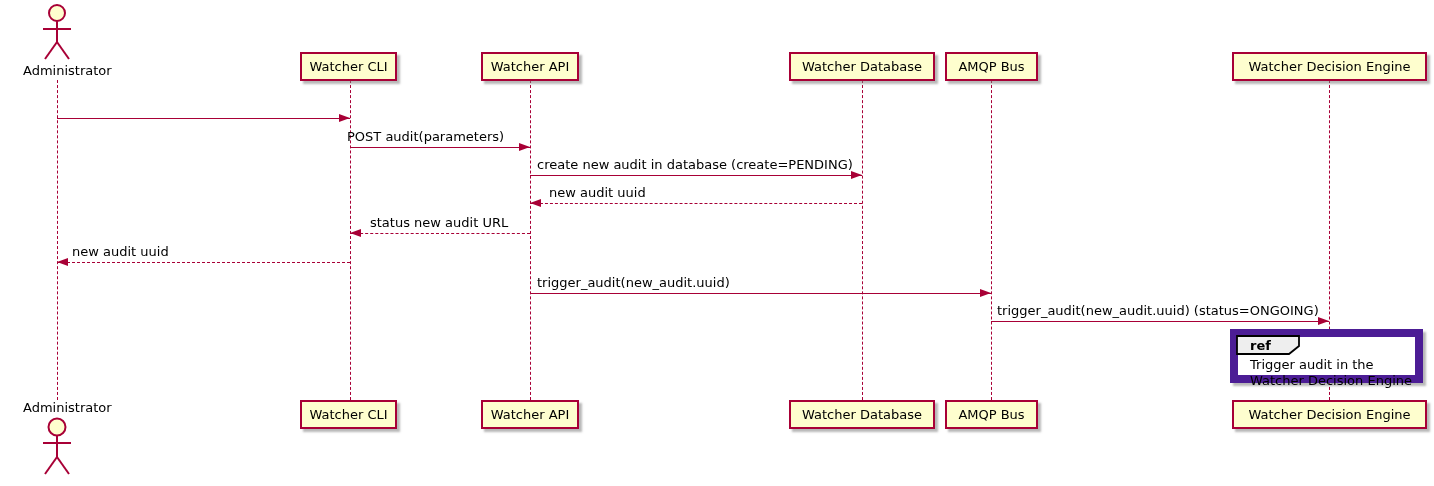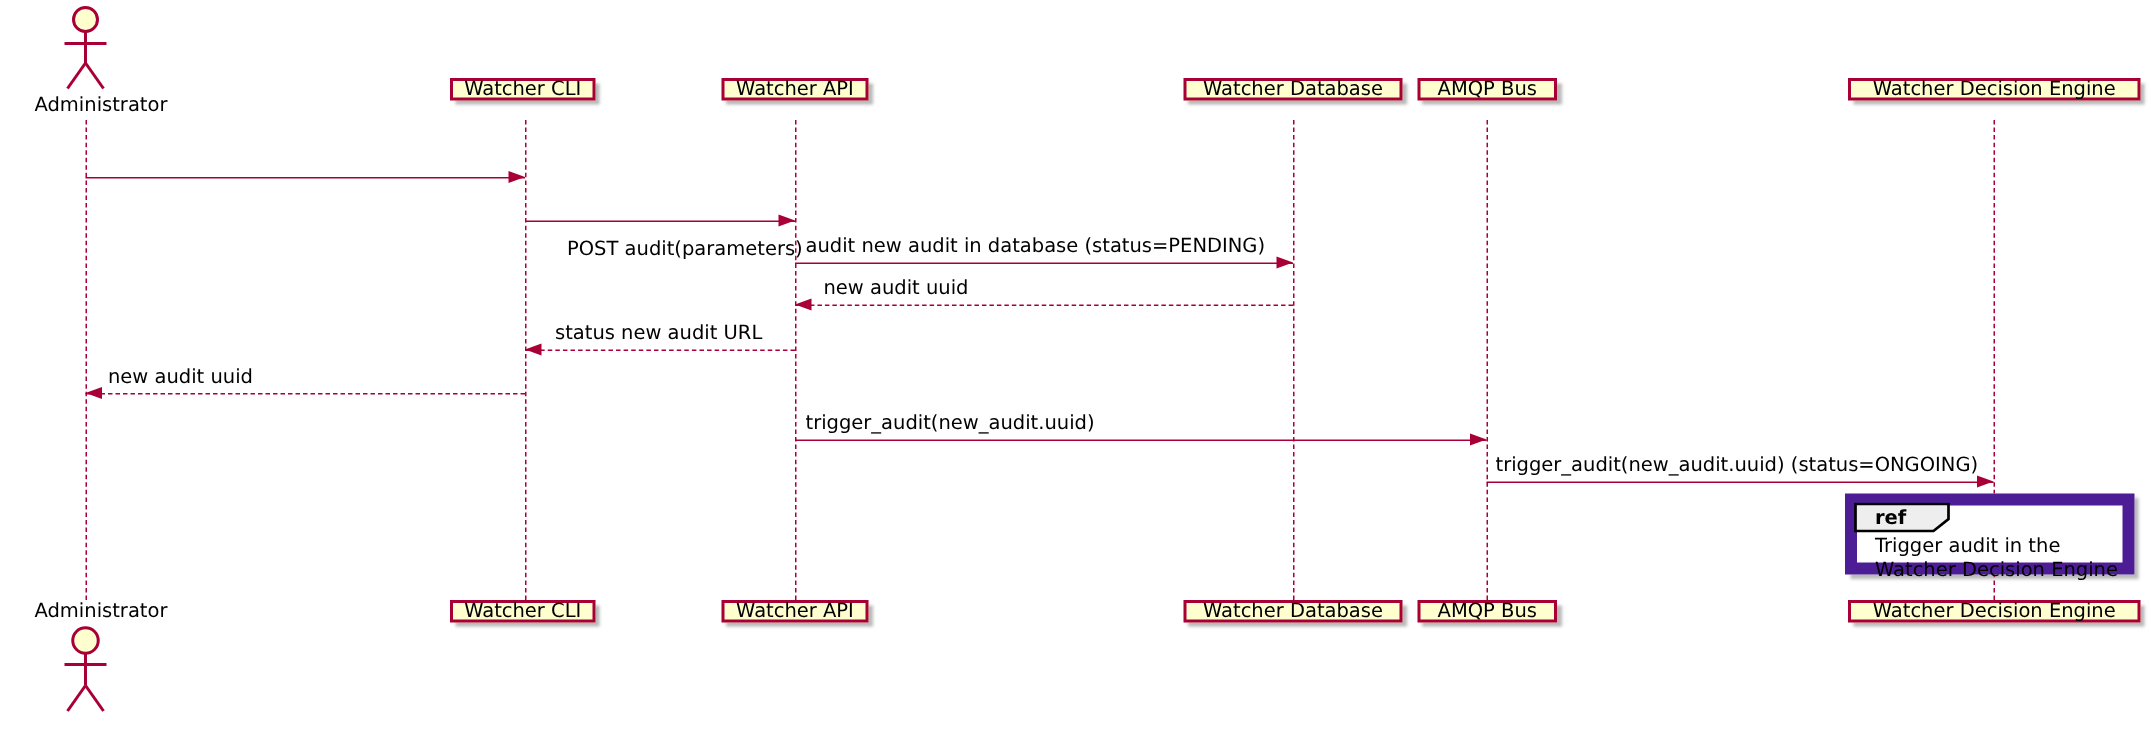--- a/index.html
+++ b/index.html
@@ -7,21 +7,21 @@
     position:relative; width:1434px; height:486px; overflow:hidden;
     background:#ffffff; color:#000;
     font-family:"DejaVu Sans", "Liberation Sans", sans-serif;
     font-size:13px;
   }
   .lifeline {
     position:absolute; top:80px; height:320px; width:0;
     border-left:1px dashed #A80036;
   }
   .pbox {
-    position:absolute; height:15px; box-sizing:border-box;
+    position:absolute; height:29px; box-sizing:border-box;
     background:#FEFECE; border:2px solid #A80036;
     display:flex; align-items:center; justify-content:center;
     white-space:nowrap;
     box-shadow:3px 3px 2px rgba(125,125,125,0.55);
   }
   .actor-label {
     position:absolute; width:100px; left:23px; text-align:left; white-space:nowrap;
   }
   .actor-svg { position:absolute; }
   .msg-label { position:absolute; height:16px; line-height:16px; white-space:nowrap; }
@@ -63,25 +63,25 @@
 
   <div class="pbox" style="left:300px; top:52px; width:97px;">Watcher CLI</div>
   <div class="pbox" style="left:481px; top:52px; width:98px;">Watcher API</div>
   <div class="pbox" style="left:789px; top:52px; width:146px;">Watcher Database</div>
   <div class="pbox" style="left:945px; top:52px; width:93px;">AMQP Bus</div>
   <div class="pbox" style="left:1232px; top:52px; width:195px;">Watcher Decision Engine</div>
 
   <div class="msg-line solid" style="left:57px; top:118px; width:293px;"></div>
   <div class="ah right" style="left:339px; top:114px;"></div>
 
-  <div class="msg-label" style="left:378px; top:129px;margin-top:30px;">POST audit(parameters)</div>
+  <div class="msg-label" style="left:347px; top:129px;">POST audit(parameters)</div>
   <div class="msg-line solid" style="left:350px; top:147px; width:180px;"></div>
   <div class="ah right" style="left:519px; top:143px;"></div>
 
-  <div class="msg-label" style="left:537px; top:157px;">audit new audit in database (status=PENDING)</div>
+  <div class="msg-label" style="left:537px; top:157px;">create new audit in database (create=PENDING)</div>
   <div class="msg-line solid" style="left:530px; top:175px; width:332px;"></div>
   <div class="ah right" style="left:851px; top:171px;"></div>
 
   <div class="msg-label" style="left:549px; top:185px;">new audit uuid</div>
   <div class="msg-line dashed" style="left:530px; top:203px; width:332px;"></div>
   <div class="ah left" style="left:530px; top:199px;"></div>
 
   <div class="msg-label" style="left:370px; top:215px;">status new audit URL</div>
   <div class="msg-line dashed" style="left:350px; top:233px; width:180px;"></div>
   <div class="ah left" style="left:350px; top:229px;"></div>

